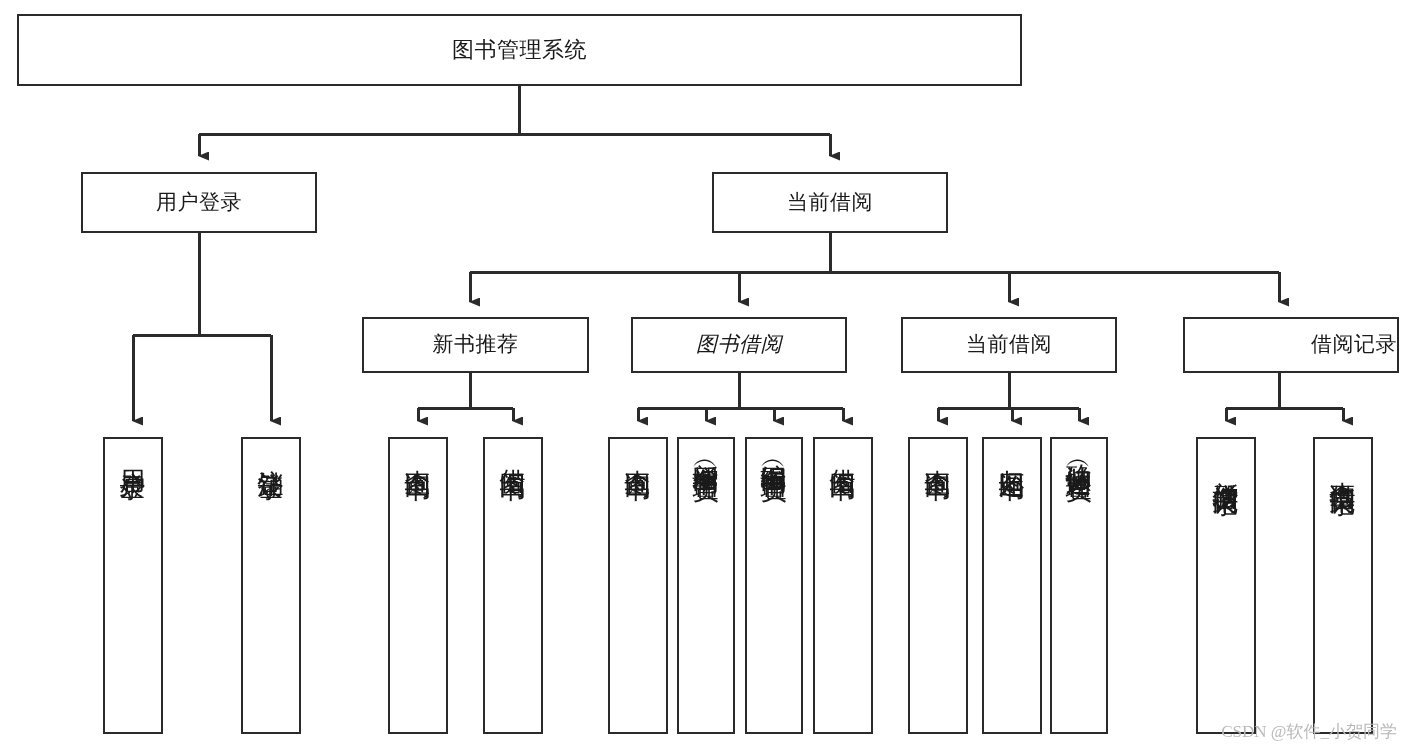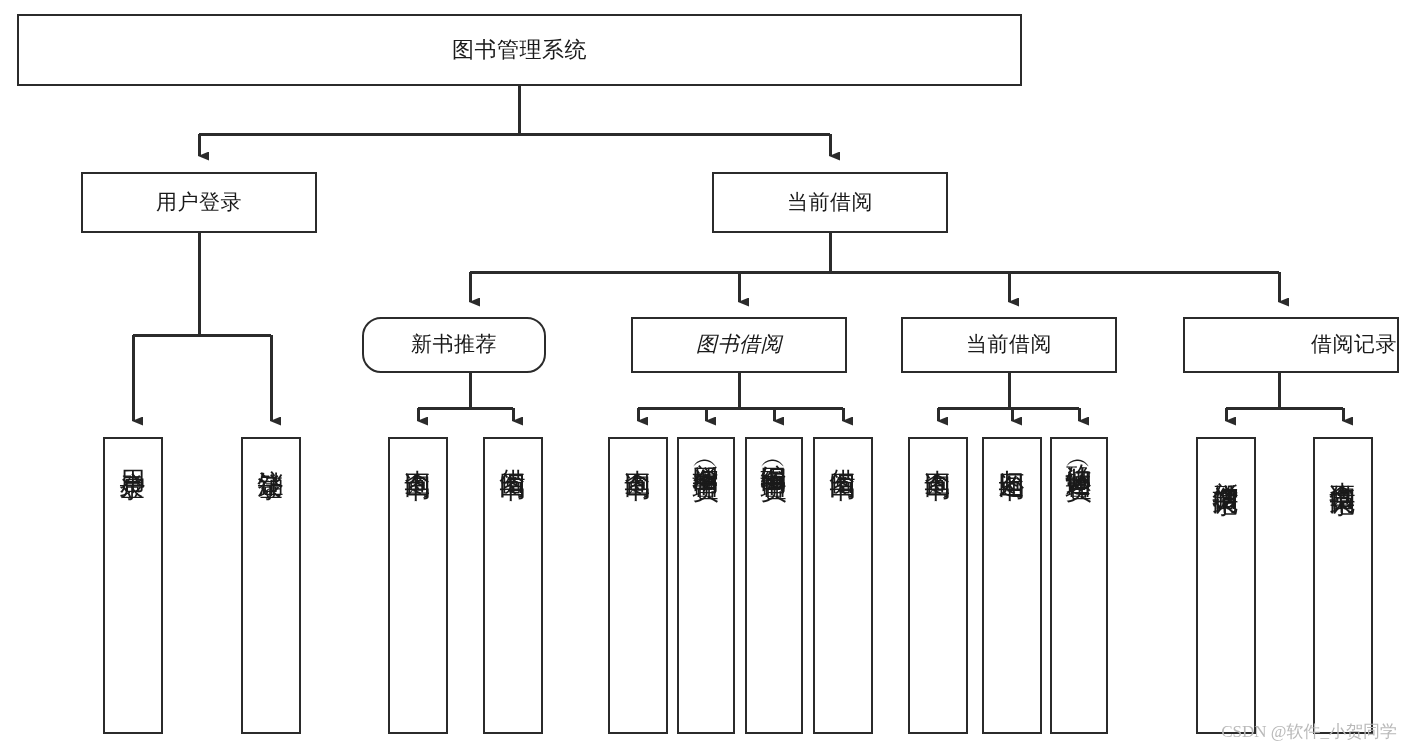--- a/index.html
+++ b/index.html
@@ -127,21 +127,21 @@
     <span class="lbl">图书管理系统</span>
   </div>
 
   <div class="node horiz" style="left:81px; top:172px; width:236px; height:61px;">
     <span class="lbl">用户登录</span>
   </div>
   <div class="node horiz" style="left:712px; top:172px; width:236px; height:61px;">
     <span class="lbl">当前借阅</span>
   </div>
 
-  <div class="node horiz" style="left:362px; top:317px; width:184px; height:56px;border-radius:19px;">
+  <div class="node horiz" style="left:362px; top:317px; width:227px; height:56px;">
     <span class="lbl">新书推荐</span>
   </div>
   <div class="node horiz" style="left:631px; top:317px; width:216px; height:56px;font-style:italic;">
     <span class="lbl">图书借阅</span>
   </div>
   <div class="node horiz" style="left:901px; top:317px; width:216px; height:56px;">
     <span class="lbl">当前借阅</span>
   </div>
   <div class="node horiz" style="left:1183px; top:317px; width:216px; height:56px;justify-content:flex-end;">
     <span class="lbl">借阅记录</span>

